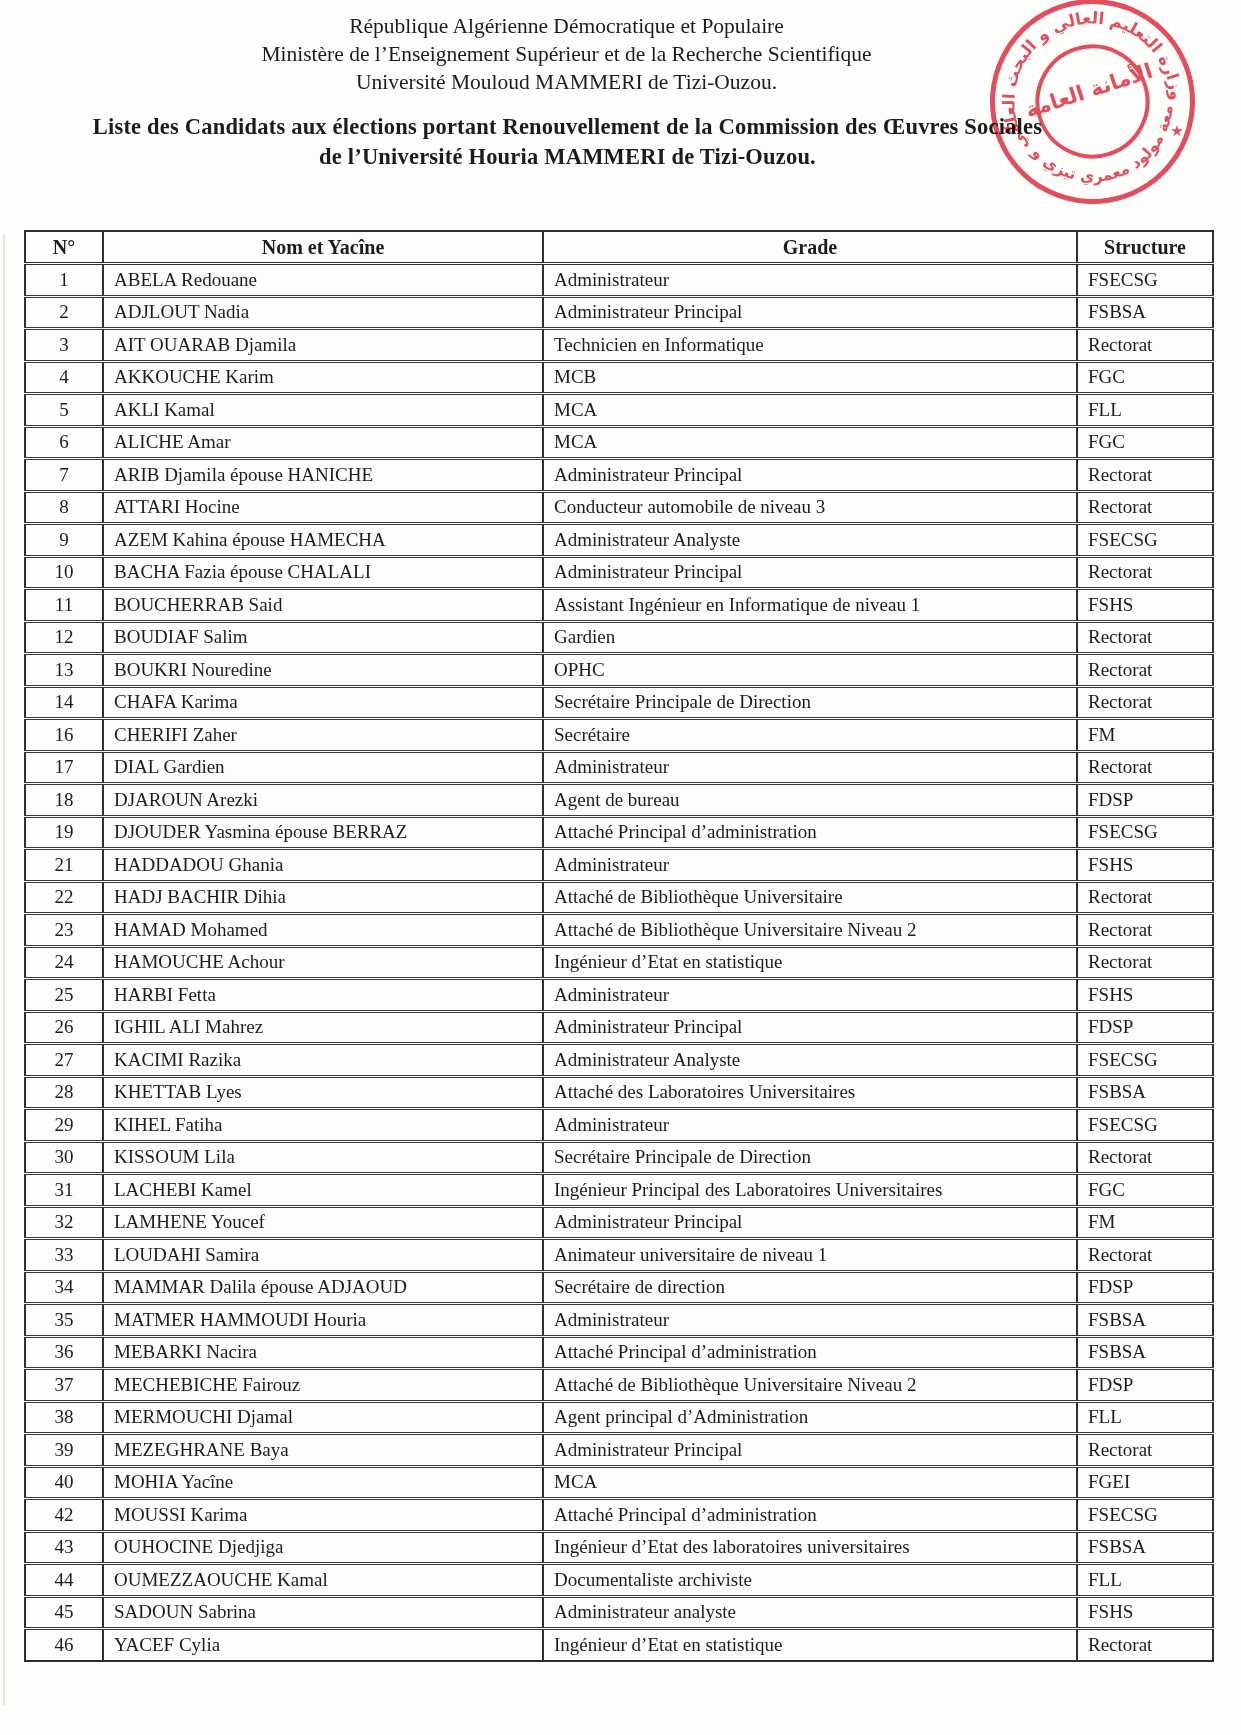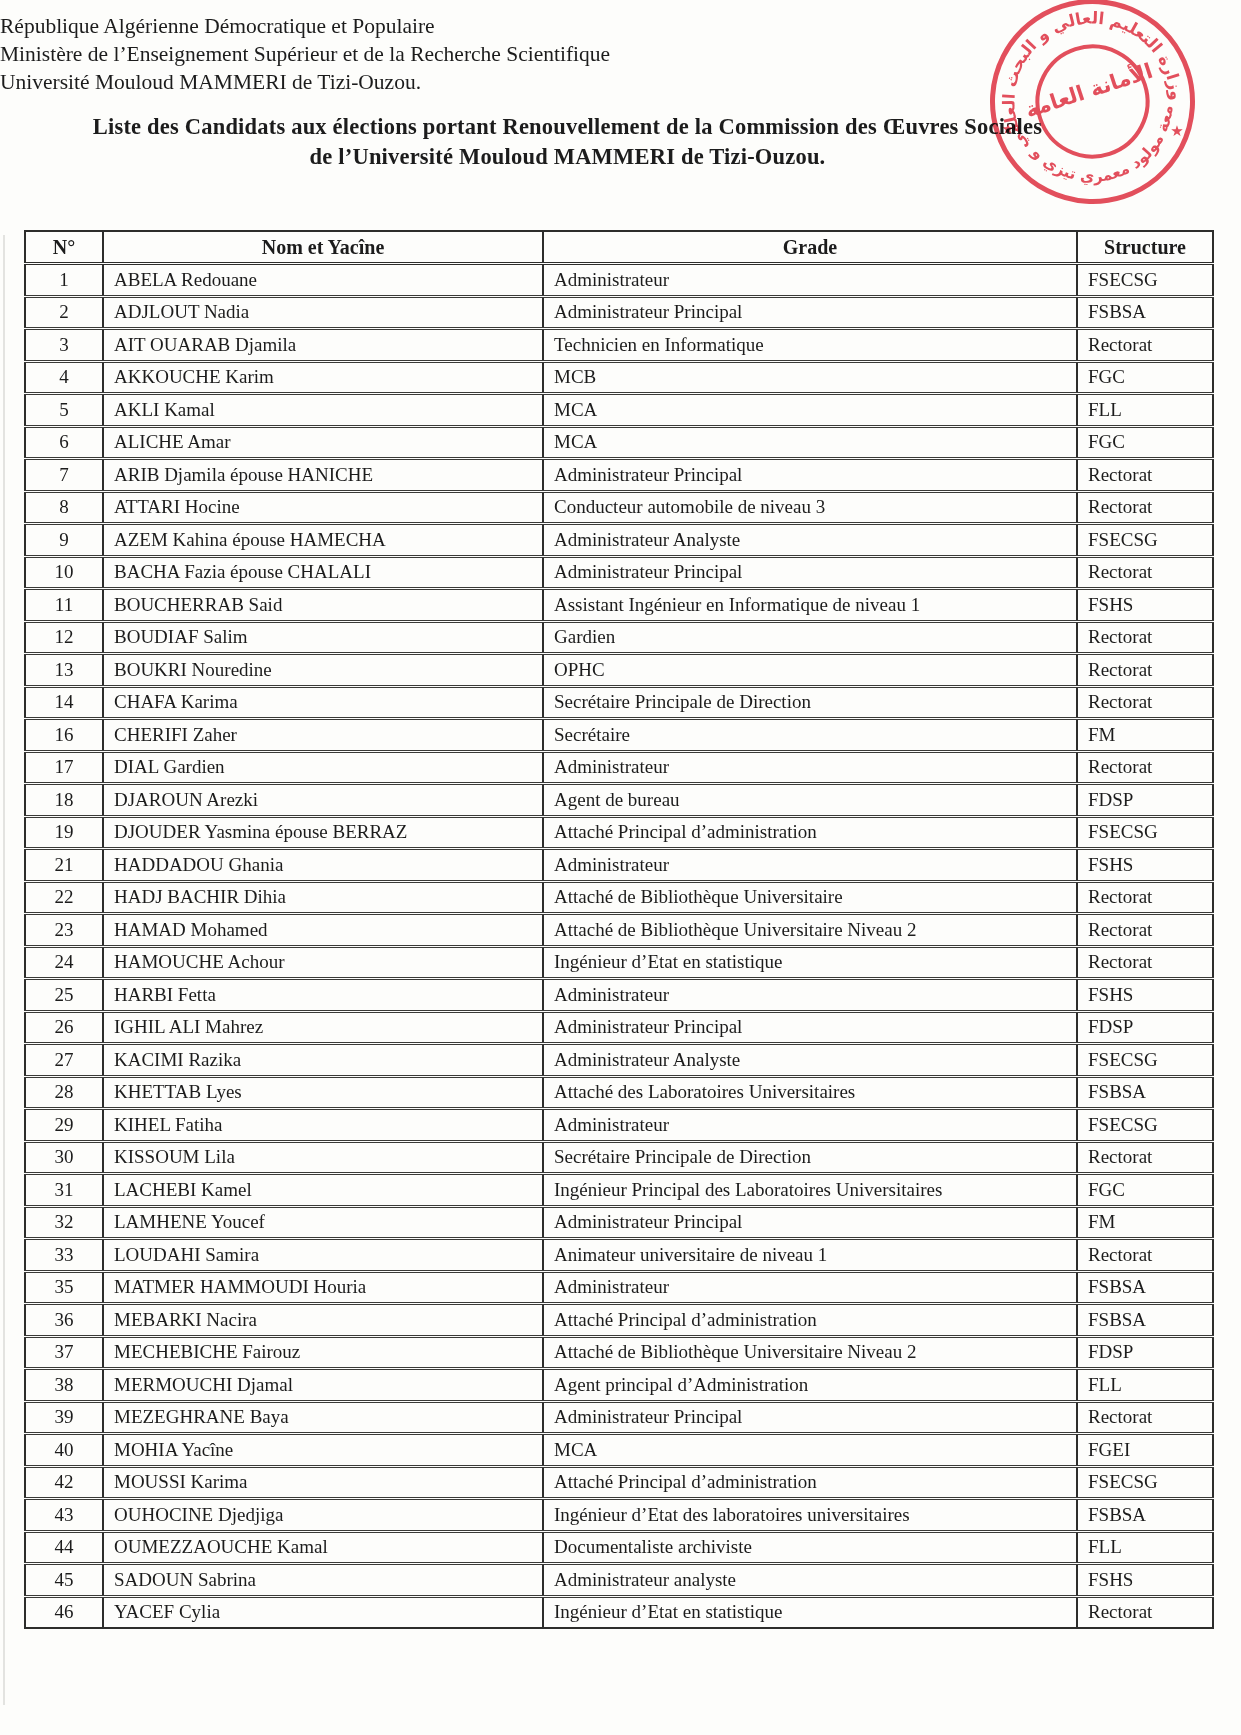--- a/index.html
+++ b/index.html
@@ -12,21 +12,21 @@
     font-family:"Liberation Serif", serif;
     color:#1c1c1c;
   }
   
   .scan-edge{
     position:absolute;left:3px;top:235px;width:2px;height:1470px;
     background:#c9c9c6;opacity:.5;
   }
   .doc-header{
     position:absolute;top:12px;left:0;width:1133px;
-    text-align:left;
+    text-align:center;
     font-size:21.5px;line-height:28px;
   }
   .doc-title{
     position:absolute;top:112px;left:0;width:1135px;
     text-align:center;
     font-weight:bold;
     font-size:22.5px;line-height:30px;
     letter-spacing:.2px;
   }
   table.candidates{
@@ -85,21 +85,21 @@
   <div class="scan-edge"></div>
 
   <div class="doc-header">
     <div>République Algérienne Démocratique et Populaire</div>
     <div>Ministère de l’Enseignement Supérieur et de la Recherche Scientifique</div>
     <div>Université Mouloud MAMMERI de Tizi-Ouzou.</div>
   </div>
 
   <div class="doc-title">
     <div>Liste des Candidats aux élections portant Renouvellement de la Commission des Œuvres Sociales</div>
-    <div>de l’Université Mouloud MAMMERI de Tizi-Ouzou.</div>
+    <div>de l’Université Houria MAMMERI de Tizi-Ouzou.</div>
   </div>
 
   <table class="candidates">
     <colgroup>
       <col class="c-num">
         <col class="c-name">
         <col class="c-grade">
         <col class="c-struct">
     </colgroup>
     <thead>
@@ -289,20 +289,26 @@
           <td>32</td>
           <td>LAMHENE Youcef</td>
           <td>Administrateur Principal</td>
           <td>FM</td>
         </tr>
         <tr>
           <td>33</td>
           <td>LOUDAHI Samira</td>
           <td>Animateur universitaire de niveau 1</td>
           <td>Rectorat</td>
+        </tr>
+        <tr>
+          <td>34</td>
+          <td>MAMMAR Dalila épouse ADJAOUD</td>
+          <td>Secrétaire de direction</td>
+          <td>FDSP</td>
         </tr>
         <tr>
           <td>35</td>
           <td>MATMER HAMMOUDI Houria</td>
           <td>Administrateur</td>
           <td>FSBSA</td>
         </tr>
         <tr>
           <td>36</td>
           <td>MEBARKI Nacira</td>

